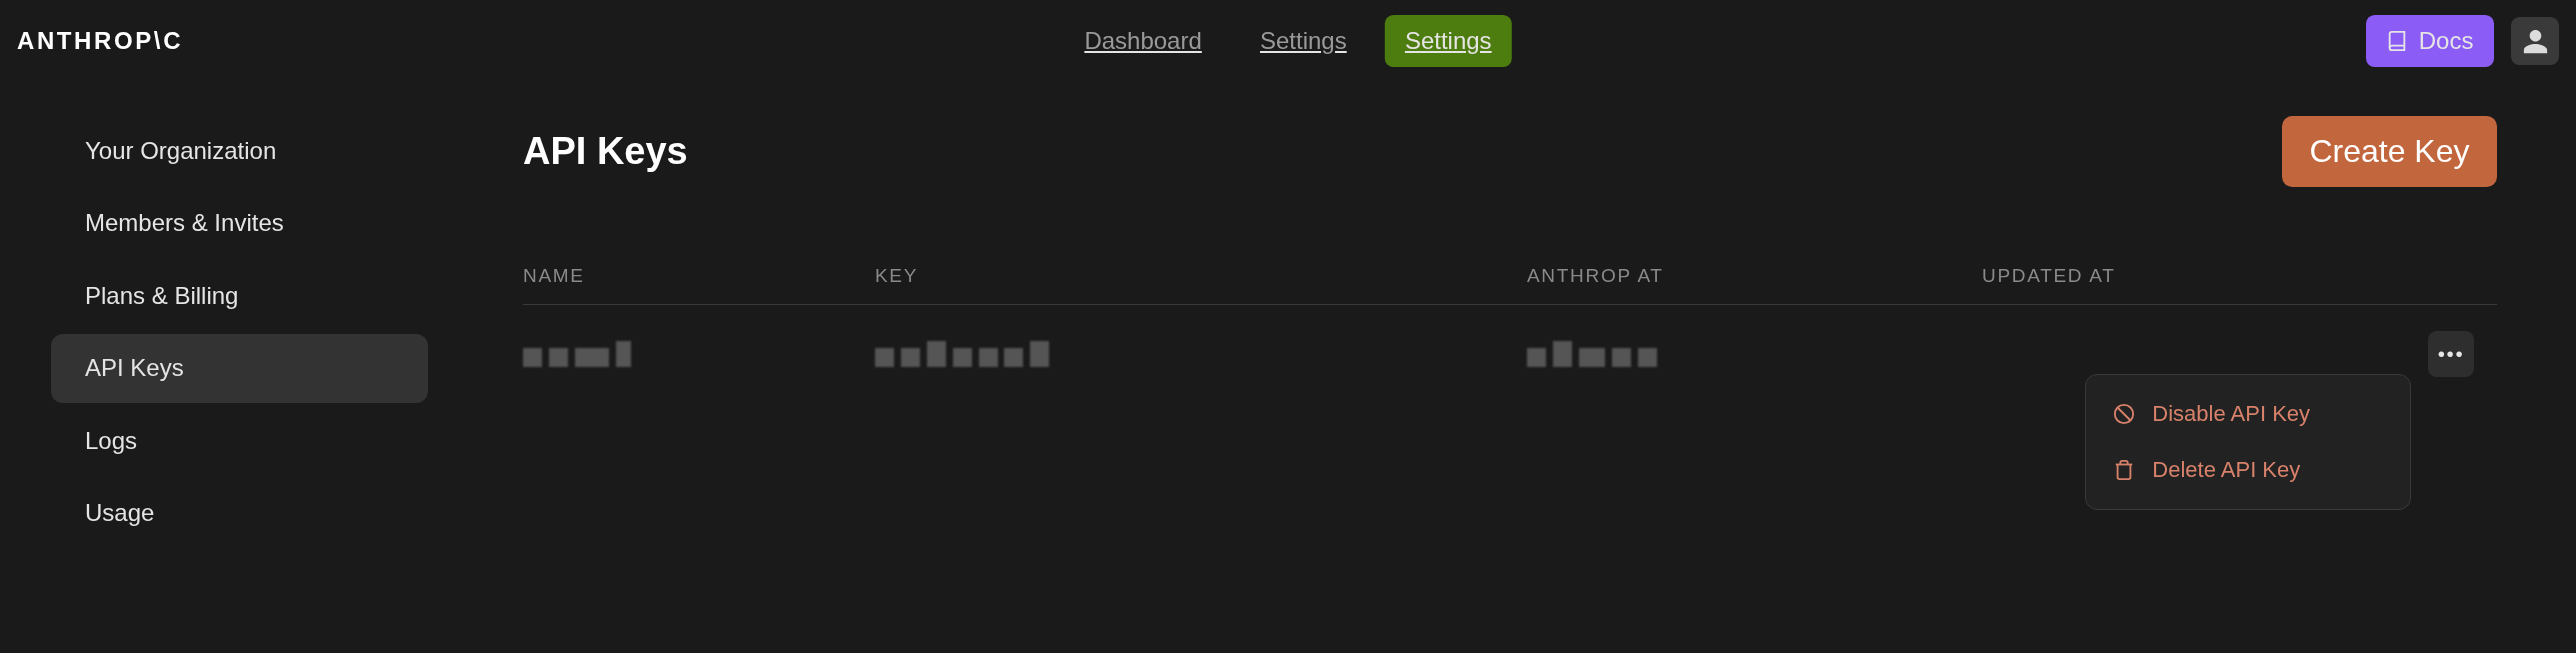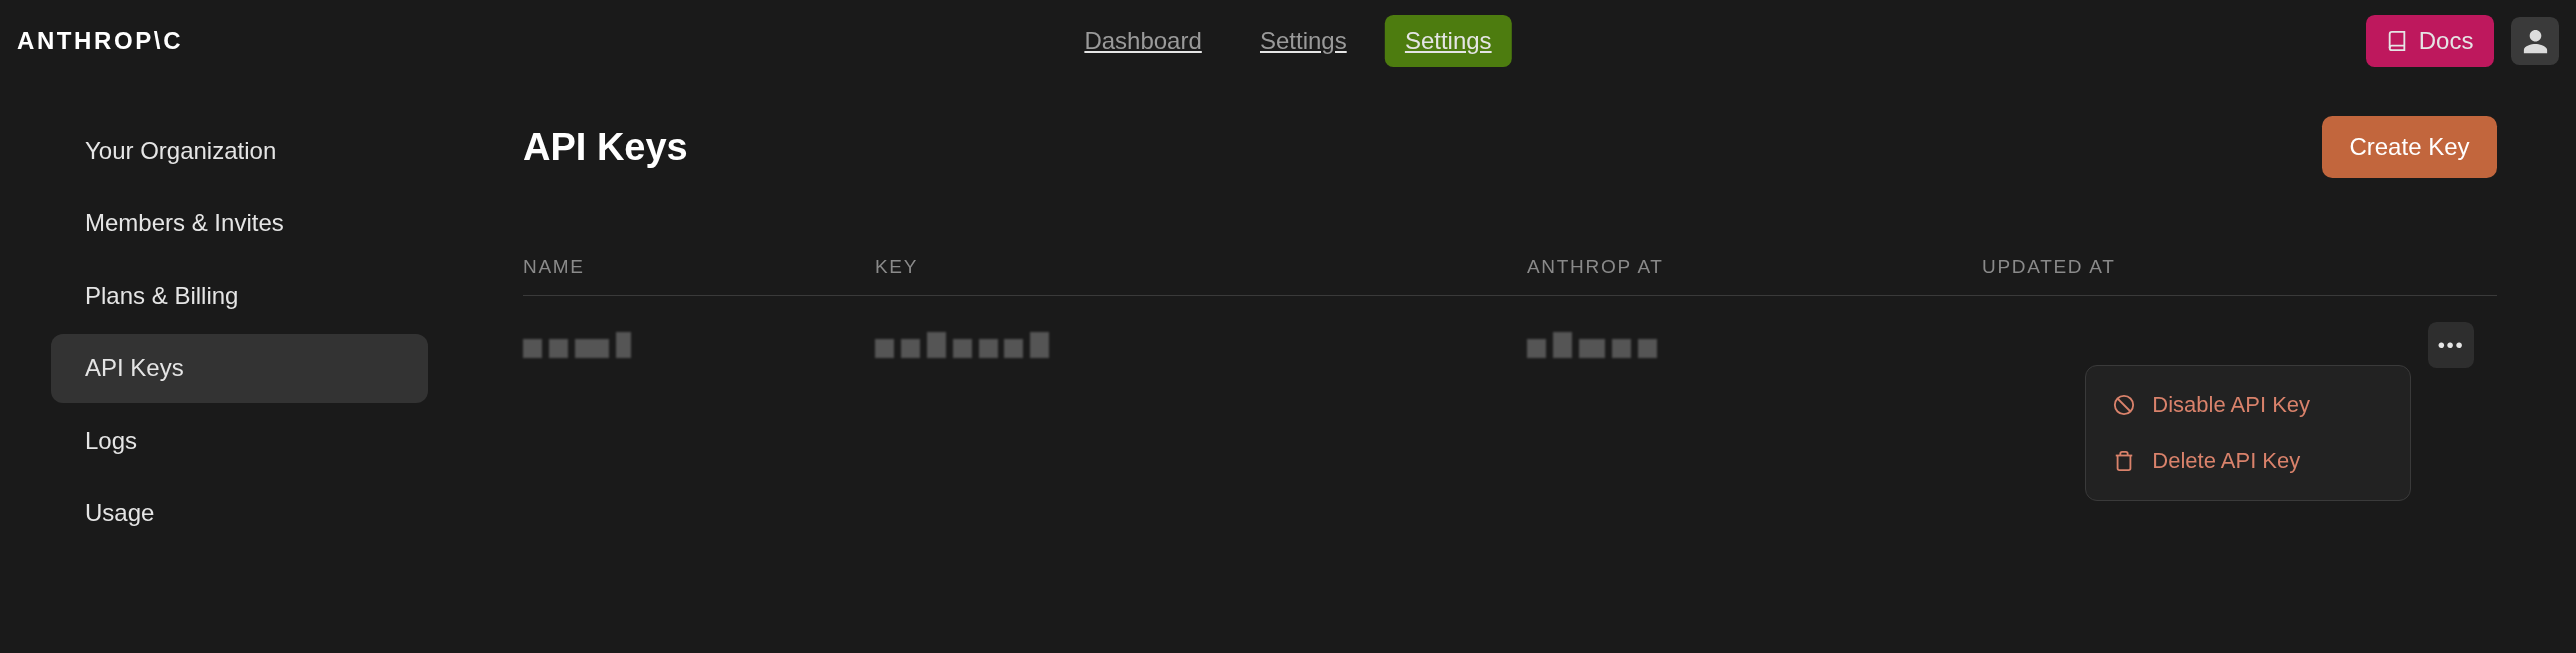--- a/index.html
+++ b/index.html
@@ -52,21 +52,21 @@
     .header-right {
       margin-left: auto;
       display: flex;
       align-items: center;
       gap: 17px;
     }
     .docs-btn {
       display: flex;
       align-items: center;
       gap: 10.3px;
-      background: #be185d;
+      background: #8b5cf6;
       padding: 12px 20.6px;
       border-radius: 8.6px;
       font-size: 24px;
       color: #e5e5e5;
       cursor: pointer;
     }
     .avatar {
       width: 48px;
       height: 48px;
       border-radius: 8.6px;
@@ -113,21 +113,21 @@
     .page-title {
       font-size: 38px;
       font-weight: 600;
       color: #ffffff;
     }
     .create-btn {
       background: #c2663d;
       color: #ffffff;
       border: none;
       padding: 17px 27.5px;
-      font-size: 24px;
+      font-size: 32px;
       border-radius: 10.3px;
       cursor: pointer;
       font-weight: 500;
     }
     .table-header {
       display: flex;
       padding: 0 0 17px 0;
       border-bottom: 0.9px solid #3a3a3a;
     }
     .col {

